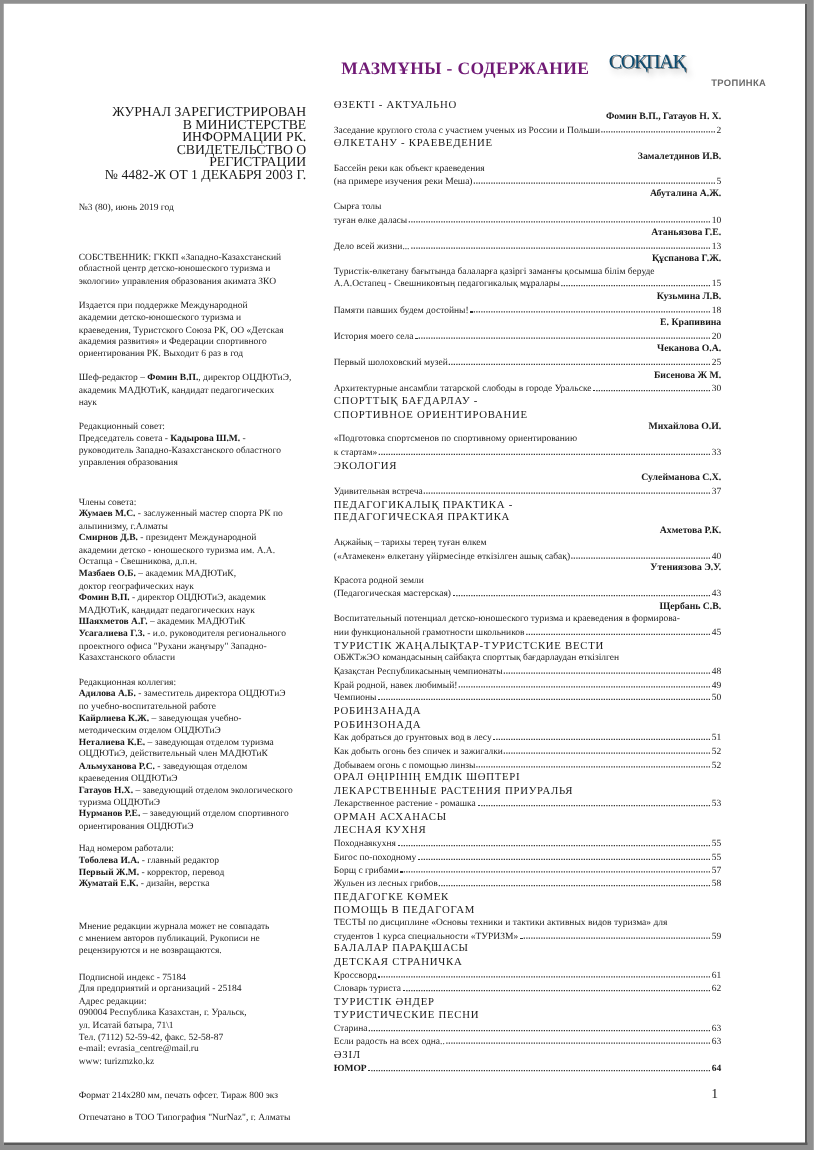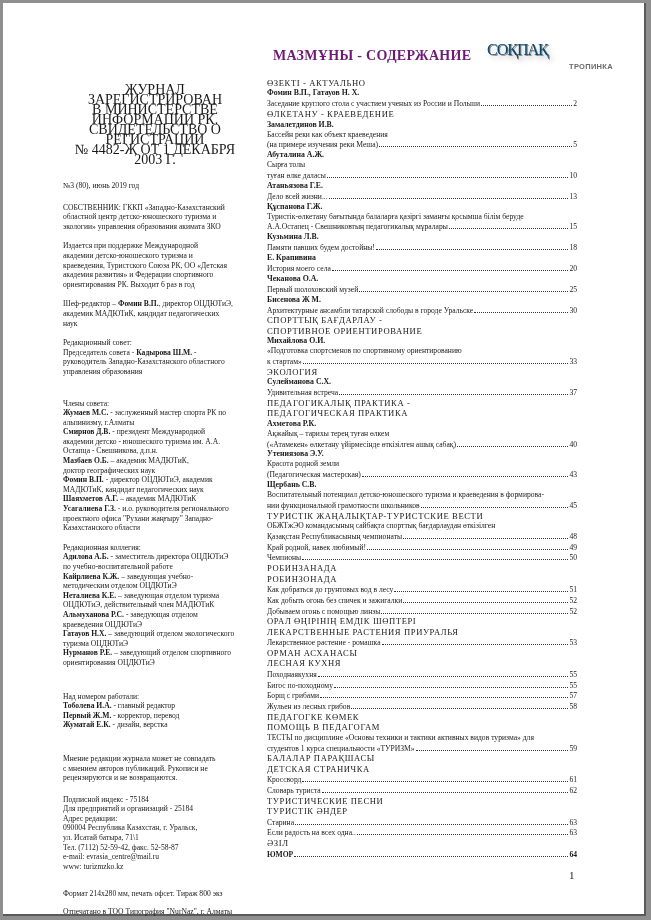--- a/index.html
+++ b/index.html
@@ -51,22 +51,22 @@
     }
     
     .left {
       position: absolute;
       left: 60px; top: 82px;
       width: 200px;
       font-size: 7.6px;
       line-height: 9.6px;
     }
     .reg {
-      text-align: center;
-      font-size: 14px;
+      text-align: right;
+      font-size: 11px;
       line-height: 10px;
       width: 180px;
       margin-left: 2px;
       margin-bottom: 16px;
     }
     .para { margin-bottom: 10px; }
     .para .line { display: block; }
     .b { font-weight: bold; }
     
     .toc {
@@ -75,21 +75,21 @@
       width: 310px;
       font-size: 7.6px;
       line-height: 9.8px;
     }
     .sec {
       font-weight: normal;
       font-size: 8.6px;
       letter-spacing: 0.6px;
       line-height: 10.4px;
     }
-    .author { font-weight: bold; font-size: 7.8px; line-height: 10px; }
+    .author { font-weight: bold; font-size: 7.8px; line-height: 10px; text-align: right; }
     .title-line { display: block; }
     .entry { display: flex; align-items: baseline; white-space: nowrap; }
     .entry .t { flex: 0 0 auto; }
     .entry .dots {
       flex: 1 1 auto;
       overflow: hidden;
       margin: 0 1px;
       border-bottom: 1px dotted #333;
       height: 7px;
     }
@@ -113,21 +113,21 @@
 
   <div class="left">
     <div class="reg">
       <div>ЖУРНАЛ ЗАРЕГИСТРИРОВАН</div>
       <div>В МИНИСТЕРСТВЕ</div>
       <div>ИНФОРМАЦИИ РК.</div>
       <div>СВИДЕТЕЛЬСТВО О РЕГИСТРАЦИИ</div>
       <div>№ 4482-Ж ОТ 1 ДЕКАБРЯ 2003 Г.</div>
     </div>
 
-    <div class="para" style="margin-bottom:12px;">№3 (80), июнь 2019 год</div>
+    <div class="para" style="margin-bottom:30px;">№3 (80), июнь 2019 год</div>
 
     <div class="para">
       <span class="line">СОБСТВЕННИК: ГККП «Западно-Казахстанский</span>
       <span class="line">областной центр детско-юношеского туризма и</span>
       <span class="line">экологии» управления образования акимата ЗКО</span>
     </div>
 
     <div class="para">
       <span class="line">Издается при поддержке Международной</span>
       <span class="line">академии детско-юношеского туризма и</span>
@@ -159,21 +159,21 @@
       <span class="line"><span class="b">Мазбаев О.Б.</span><span> – академик МАДЮТиК,</span></span>
       <span class="line">доктор географических наук</span>
       <span class="line"><span class="b">Фомин В.П.</span><span> - директор ОЦДЮТиЭ, академик</span></span>
       <span class="line">МАДЮТиК, кандидат педагогических наук</span>
       <span class="line"><span class="b">Шаяхметов А.Г.</span><span> – академик МАДЮТиК</span></span>
       <span class="line"><span class="b">Усагалиева Г.З.</span><span> - и.о. руководителя регионального</span></span>
       <span class="line">проектного офиса "Рухани жаңғыру" Западно-</span>
       <span class="line">Казахстанского области</span>
     </div>
 
-    <div class="para" style="margin-bottom:24px;">
+    <div class="para" style="margin-bottom:8px;">
       <span class="line">Редакционная коллегия:</span>
       <span class="line"><span class="b">Адилова А.Б.</span><span> - заместитель директора ОЦДЮТиЭ</span></span>
       <span class="line">по учебно-воспитательной работе</span>
       <span class="line"><span class="b">Кайрлиева К.Ж.</span><span> – заведующая учебно-</span></span>
       <span class="line">методическим отделом ОЦДЮТиЭ</span>
       <span class="line"><span class="b">Неталиева К.Е.</span><span> – заведующая отделом туризма</span></span>
       <span class="line">ОЦДЮТиЭ, действительный член МАДЮТиК</span>
       <span class="line"><span class="b">Альмуханова Р.С.</span><span> - заведующая отделом</span></span>
       <span class="line">краеведения ОЦДЮТиЭ</span>
       <span class="line"><span class="b">Гатауов Н.Х.</span><span> – заведующий отделом экологического</span></span>
@@ -385,22 +385,22 @@
       <div class="entry">
         <span class="t">Кроссворд </span>
         <span class="dots"></span>
         <span class="pg">61</span>
       </div>
       <div class="entry">
         <span class="t">Словарь туриста </span>
         <span class="dots"></span>
         <span class="pg">62</span>
       </div>
+      <div class="sec">ТУРИСТІК ӘНДЕР</div>
       <div class="sec">ТУРИСТИЧЕСКИЕ ПЕСНИ</div>
-      <div class="sec">ТУРИСТІК ӘНДЕР</div>
       <div class="entry">
         <span class="t">Старина</span>
         <span class="dots"></span>
         <span class="pg">63</span>
       </div>
       <div class="entry">
         <span class="t">Если радость на всех одна.. </span>
         <span class="dots"></span>
         <span class="pg">63</span>
       </div>

